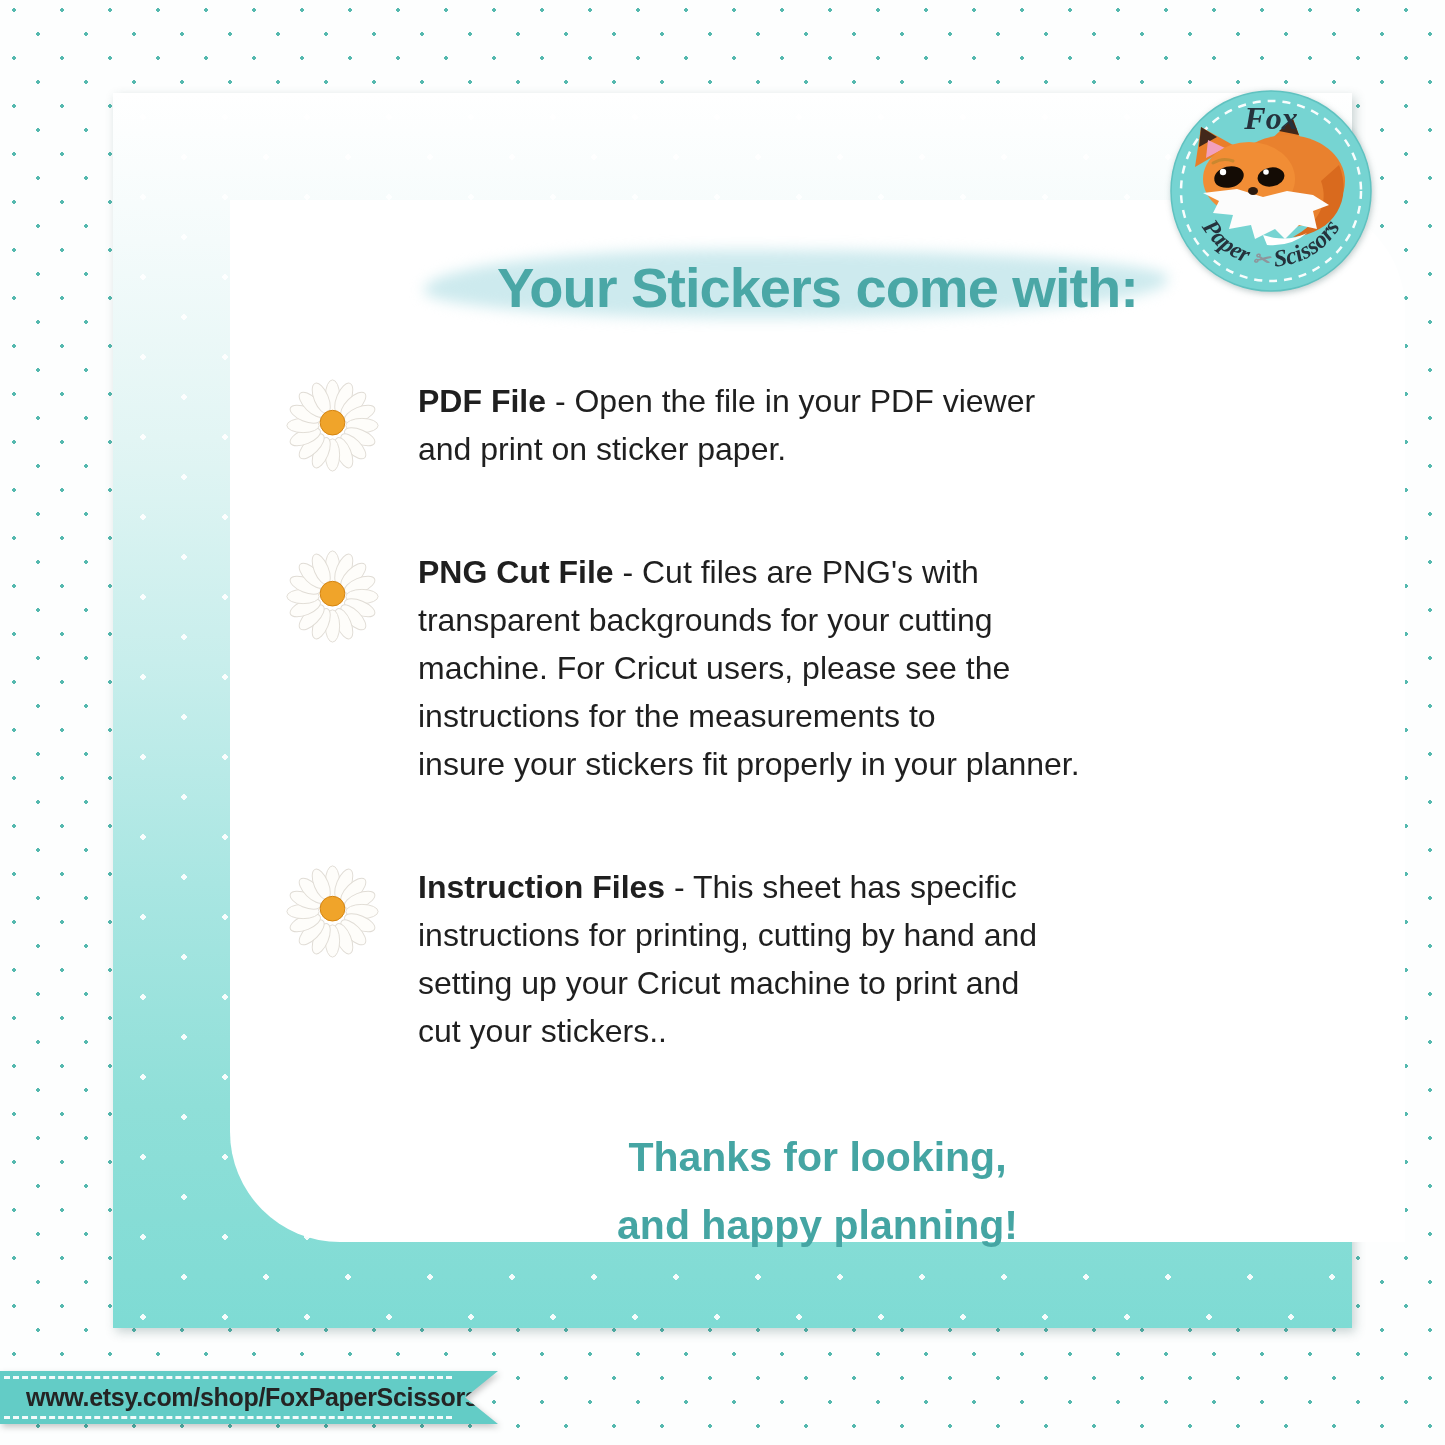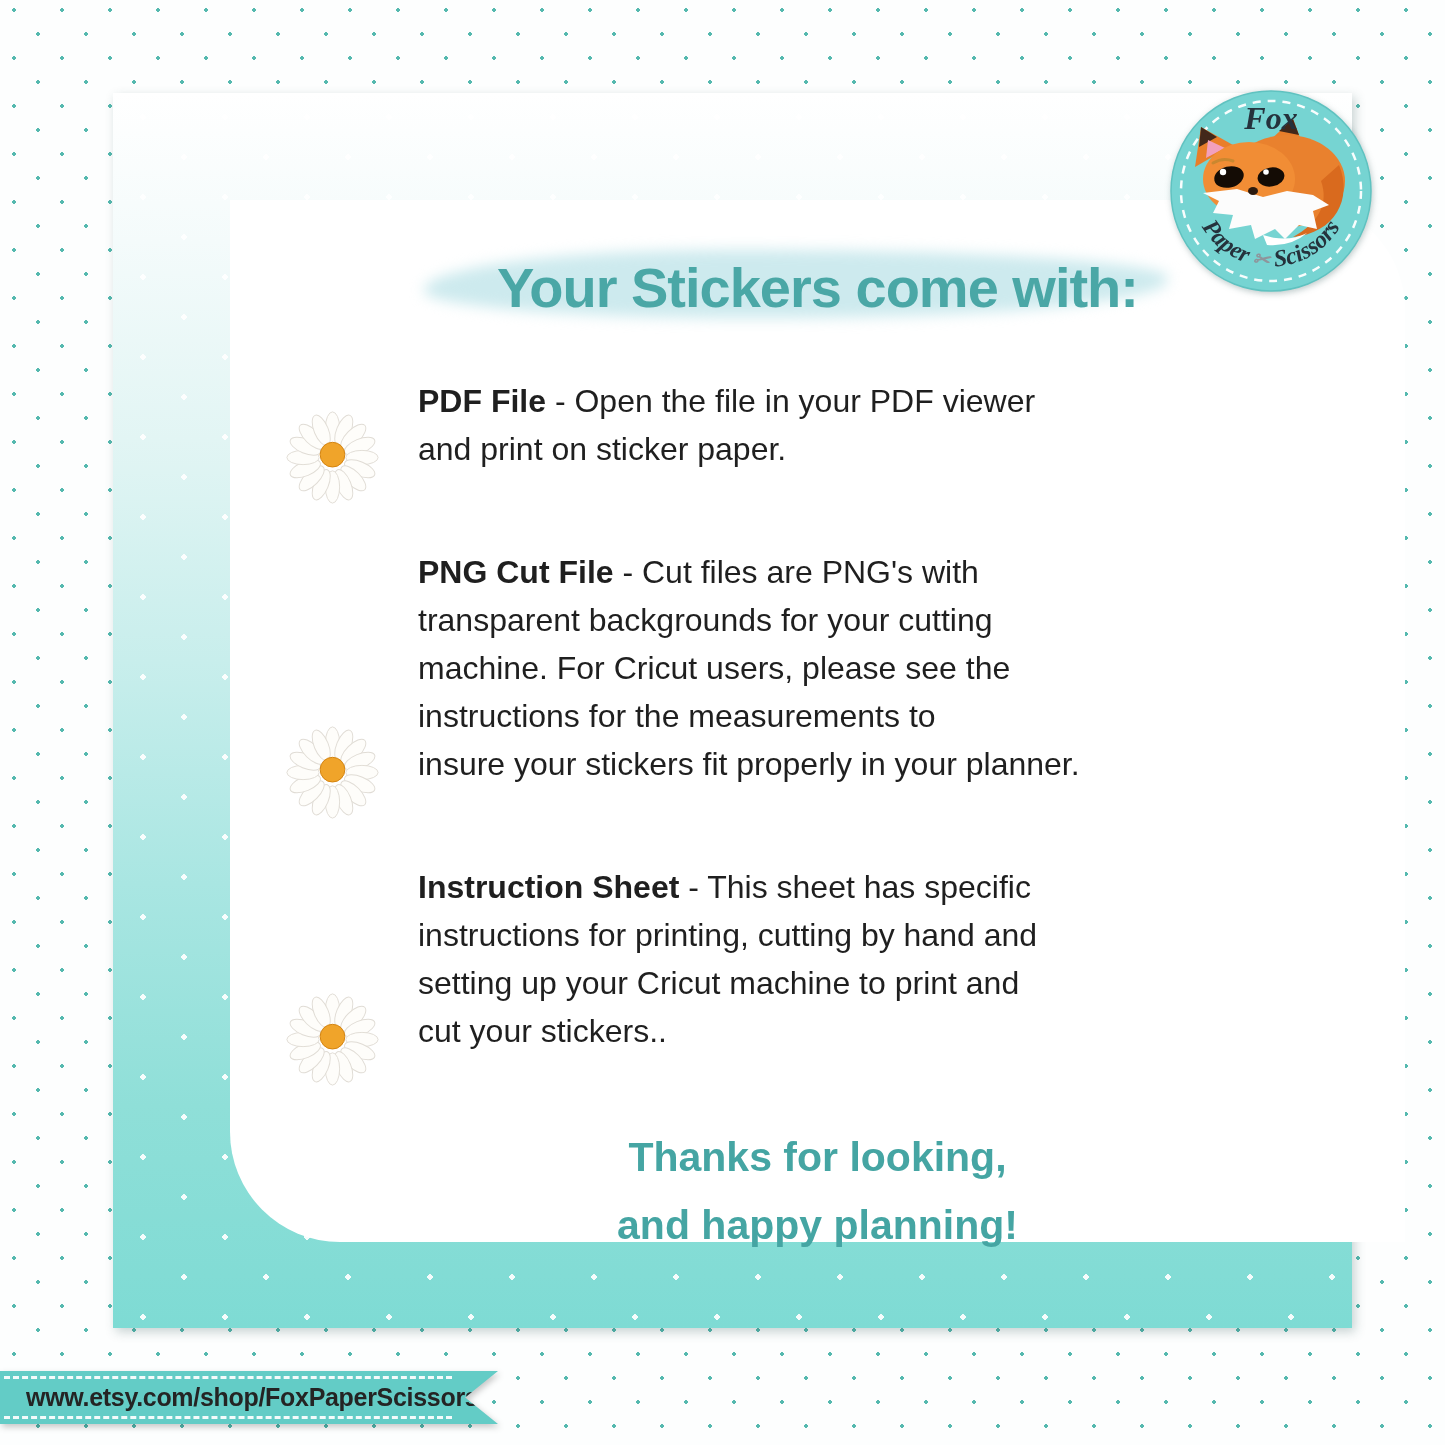--- a/index.html
+++ b/index.html
@@ -35,21 +35,21 @@
   .title-swash{
     position:absolute;left:50%;top:4px;width:744px;height:68px;
     transform:translateX(-53%);background:#cdeaee;filter:blur(7px);
     border-radius:42% 58% 55% 45% / 62% 42% 58% 42%;
   }
   .page-title{
     position:relative;margin:0;font-size:56px;line-height:84px;font-weight:bold;
     letter-spacing:-1px;color:#4aa7a6;
   }
   .bullets{padding:0 40px 0 55px;}
-  .bullet{display:flex;align-items:flex-end;gap:38px;}
+  .bullet{display:flex;align-items:flex-start;gap:38px;}
   .bullet.b1{margin-top:30px;}
   .bullet.b2{margin-top:46px;}
   .bullet.b3{margin-top:46px;}
   .daisy{flex:0 0 95px;margin-top:-2px;}
   .bullet-copy{
     font-size:32px;line-height:48px;color:#1f1f1f;max-width:880px;margin-top:-3px;
   }
   .bullet-copy strong{font-weight:bold;}
   .bullet-copy .rest{white-space:pre-line;}
   .thanks{
@@ -157,21 +157,21 @@
             <ellipse cx="50" cy="19" rx="7.5" ry="17" transform="rotate(202.5 50 50)"></ellipse>
             <ellipse cx="50" cy="19" rx="7.5" ry="17" transform="rotate(225 50 50)"></ellipse>
             <ellipse cx="50" cy="19" rx="7.5" ry="17" transform="rotate(247.5 50 50)"></ellipse>
             <ellipse cx="50" cy="19" rx="7.5" ry="17" transform="rotate(270 50 50)"></ellipse>
             <ellipse cx="50" cy="19" rx="7.5" ry="17" transform="rotate(292.5 50 50)"></ellipse>
             <ellipse cx="50" cy="19" rx="7.5" ry="17" transform="rotate(315 50 50)"></ellipse>
             <ellipse cx="50" cy="19" rx="7.5" ry="17" transform="rotate(337.5 50 50)"></ellipse>
           </g>
           <circle cx="50" cy="47" r="13" fill="#f0a42a" stroke="#d2820f" stroke-width="1"></circle>
         </svg>
-        <p class="bullet-copy"><strong>Instruction Sheet</strong><span class="rest"> - This sheet has specific
+        <p class="bullet-copy"><strong>Instruction Files</strong><span class="rest"> - This sheet has specific
 instructions for printing, cutting by hand and
 setting up your Cricut machine to print and
 cut your stickers..</span></p>
       </div>
 
     </div>
 
     <div class="thanks">Thanks for looking,
 and happy planning!</div>
   </div>

